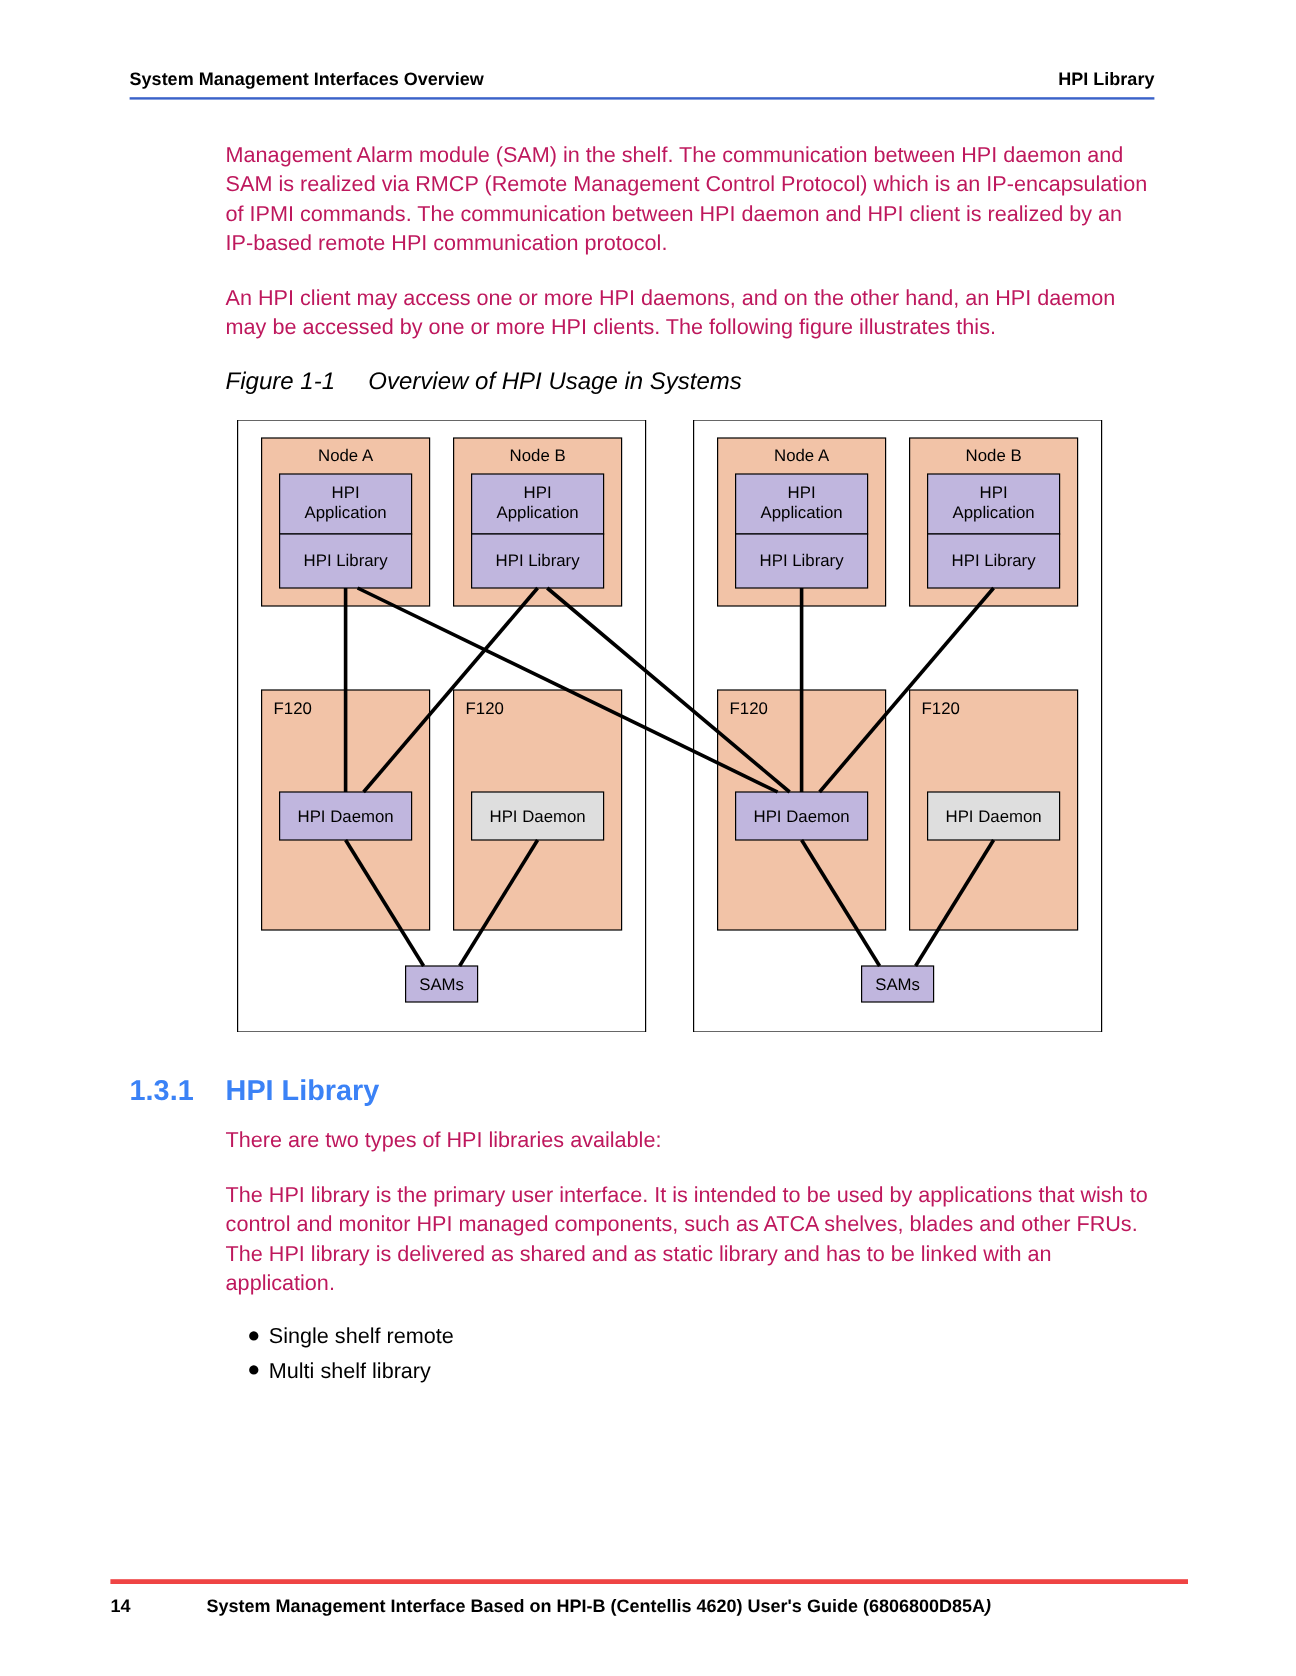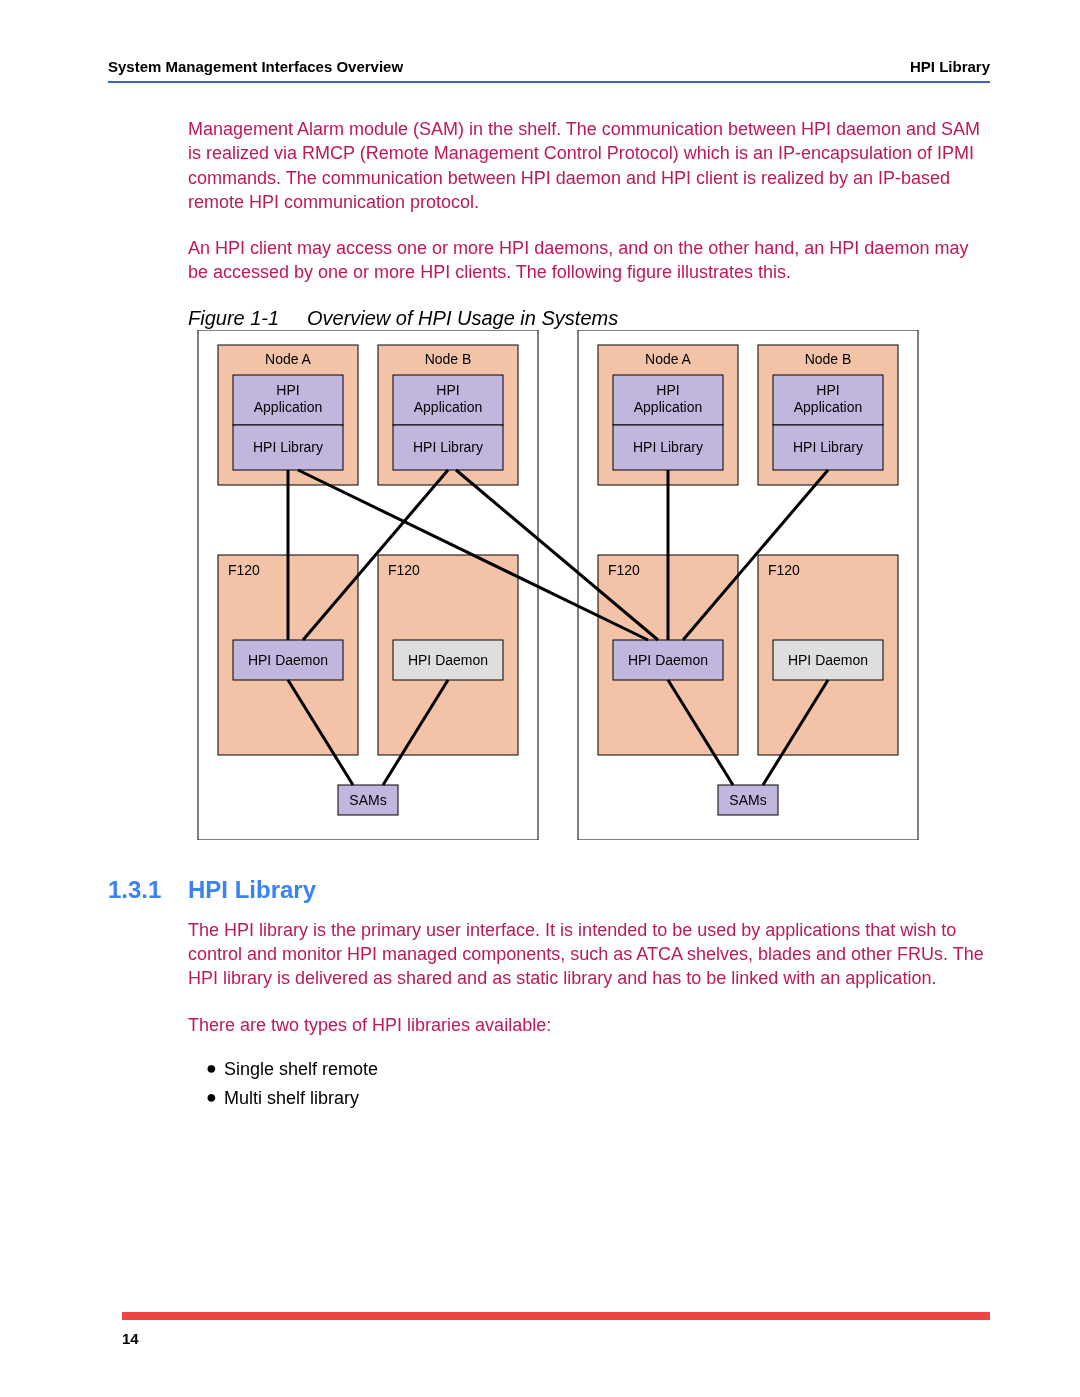--- a/index.html
+++ b/index.html
@@ -7,21 +7,21 @@
     padding: 0;
     font-family: Arial, Helvetica, sans-serif;
     background: #fff;
     width: 1080px;
   }
   .page {
     width: 1080px;
     height: 1397px;
     position: relative;
     box-sizing: border-box;
-    padding: 58px 90px 50px 108px;
+    padding: 58px 118px 50px 108px;
   }
   .header-row {
     display: flex;
     justify-content: space-between;
     font-size: 15px;
     font-weight: bold;
     padding-bottom: 6px;
     border-bottom: 2px solid #3a62c9;
   }
   .body-text {
@@ -33,20 +33,21 @@
   }
   .body-text p { margin: 0 0 22px 0; }
   .fig-caption {
     margin-left: 80px;
     margin-top: 12px;
     font-size: 20px;
     font-style: italic;
   }
   .diagram-wrap {
     margin-left: 80px;
+    margin-top: 20px;
     width: 760px;
     height: 510px;
     position: relative;
   }
   .diagram-wrap svg { display:block; }
 
   .section-head {
     margin-top: 36px;
     color: #3b82f6;
     font-size: 24px;
@@ -55,23 +56,23 @@
   .sec-num { display:inline-block; width: 80px; }
   .list {
     margin-left: 98px;
     font-size: 18px;
   }
   .list-item { display:flex; margin: 8px 0; }
   .bullet { width: 18px; font-size: 18px; line-height:1; }
   .footer {
     position: absolute;
     bottom: 50px;
-    left: 122px;
+    left: 92px;
     right: 90px;
-    border-top: 8px solid #ef4444;
+    border-top: 4px solid #ef4444;
     padding-top: 10px;
     font-size: 15px;
     font-weight: bold;
     display: flex;
   }
   .footer .pnum { width: 80px; }
   .footer .ftext { flex:1; }
   .footer .ref-ital { font-style: italic; }
 
   
@@ -186,32 +187,35 @@
         <line x1="640" y1="350" x2="575" y2="455"></line>
       </g>
     </svg>
   </div>
 
   <div class="section-head">
     <span class="sec-num">1.3.1</span><span>HPI Library</span>
   </div>
 
   <div class="body-text" style="margin-top:14px">
+    <p>There are two types of HPI libraries available:</p>
     <p>The HPI library is the primary user interface. It is intended to be used by applications that wish to control and monitor HPI managed components, such as ATCA shelves, blades and other FRUs. The HPI library is delivered as shared and as static library and has to be linked with an application.</p>
-    <p>There are two types of HPI libraries available:</p>
   </div>
 
   <div class="list">
     <div class="list-item">
       <span class="bullet">●</span>
       <span>Single shelf remote</span>
     </div>
     <div class="list-item">
       <span class="bullet">●</span>
       <span>Multi shelf library</span>
     </div>
   </div>
 
   <div class="footer">
     <span class="pnum">14</span>
+    <span class="ftext">
+      <span>System Management Interface Based on HPI-B (Centellis 4620) User's Guide (6806800D85A</span><span class="ref-ital">)</span>
+    </span>
   </div>
 
 </div>
 
 </body></html>

